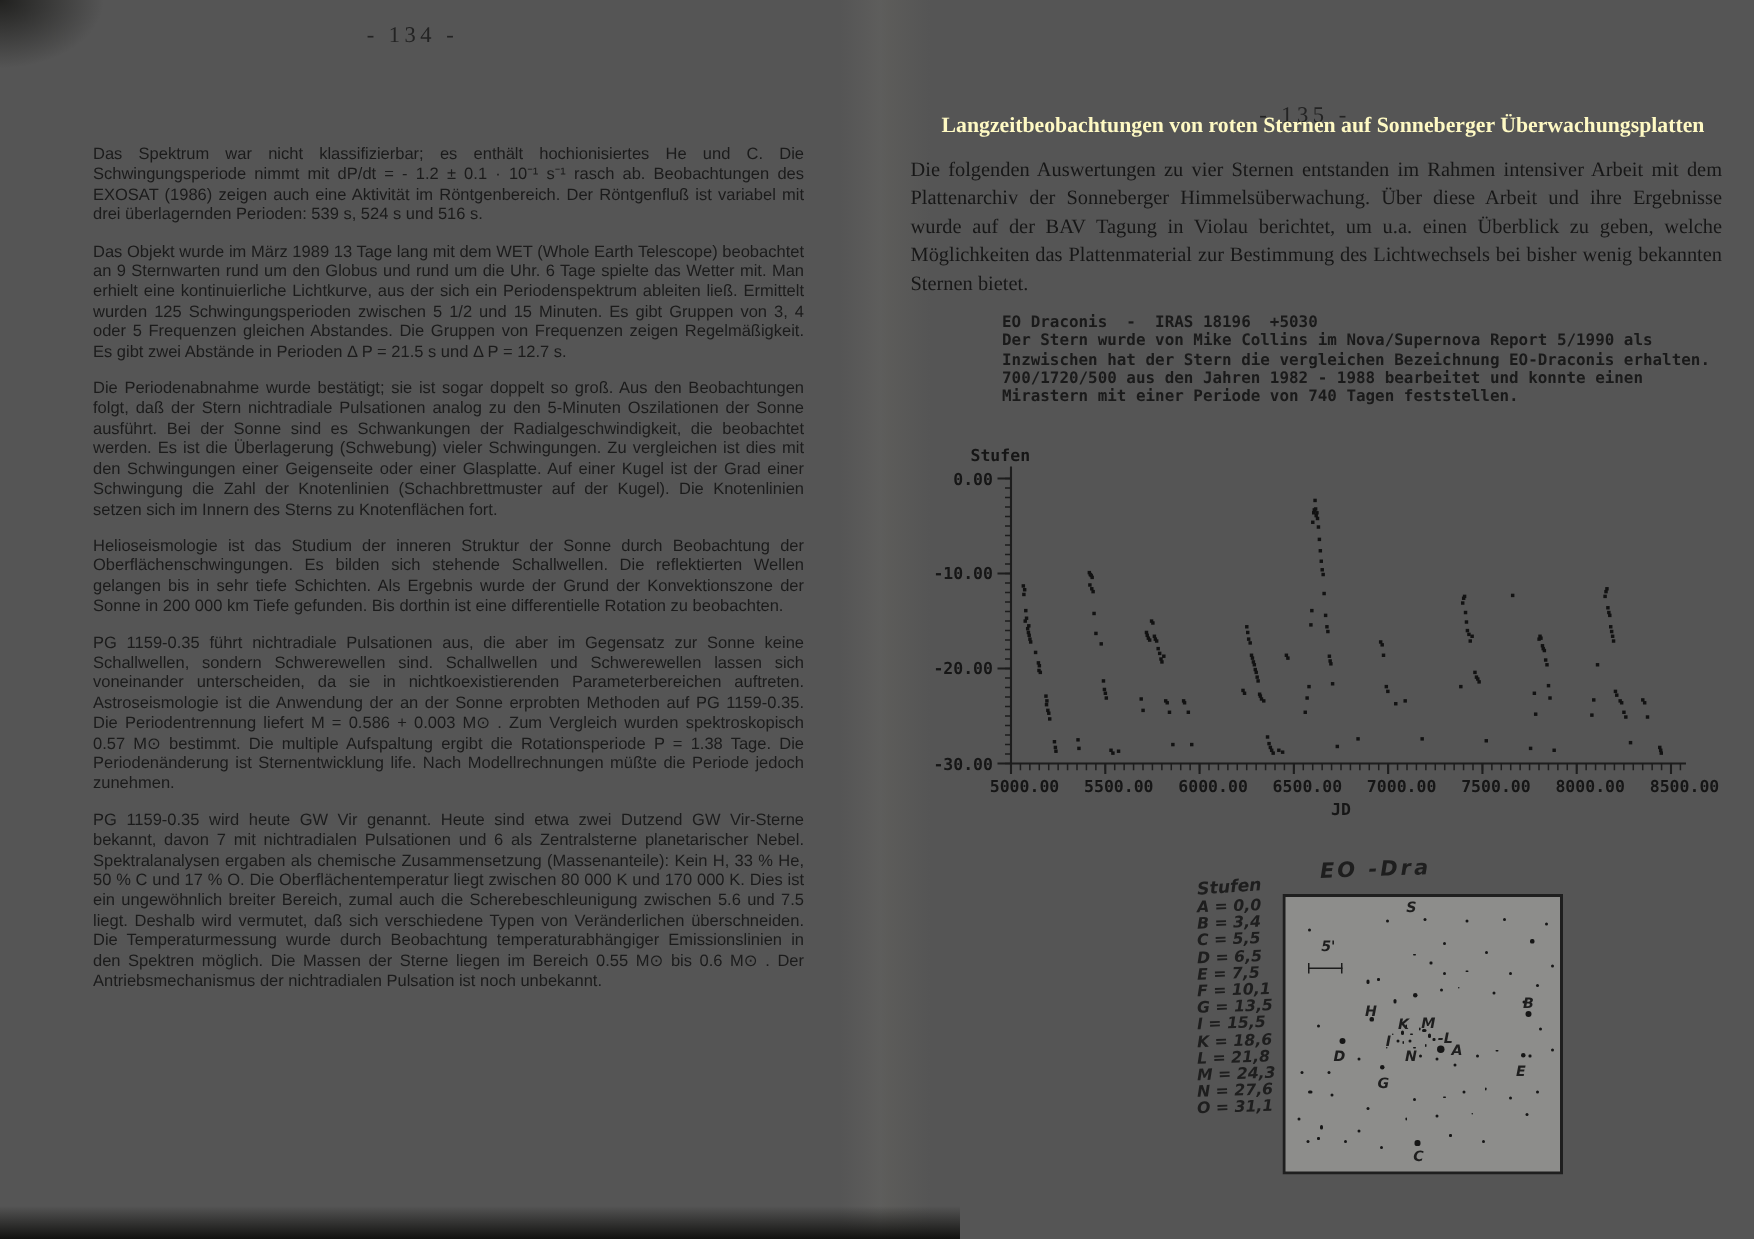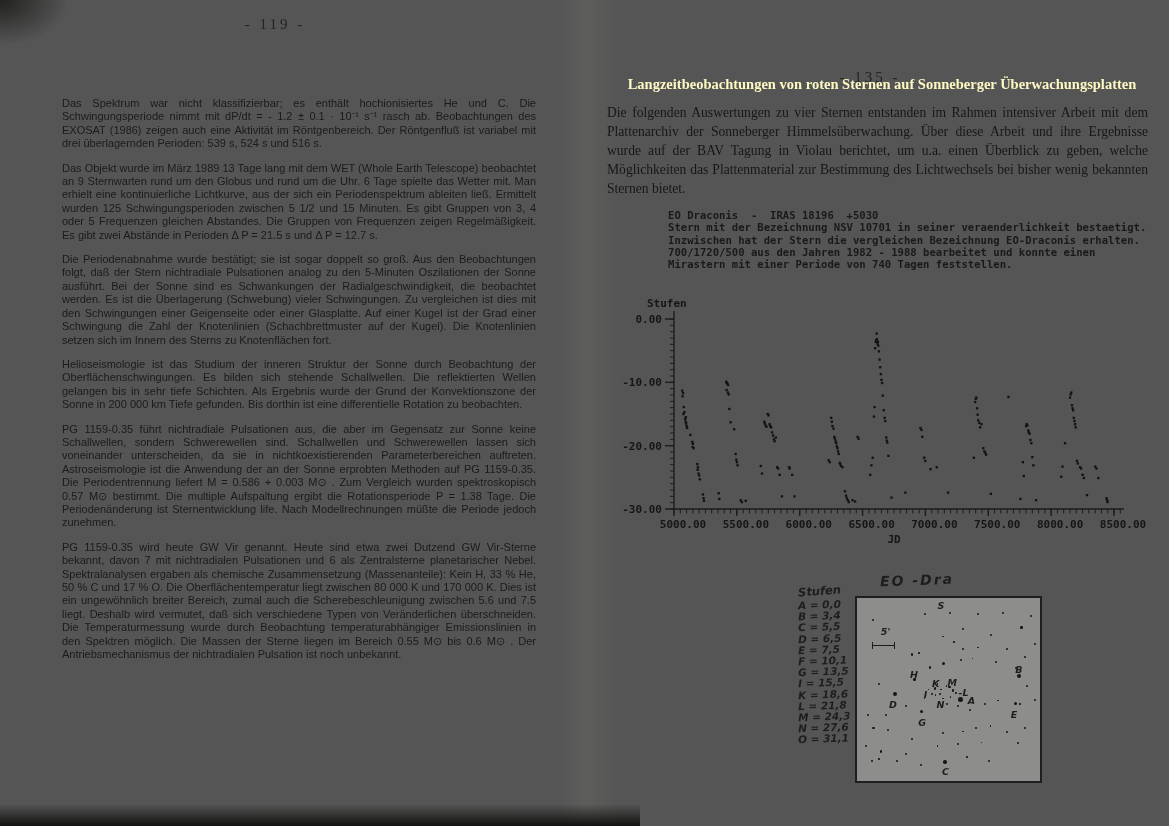--- a/index.html
+++ b/index.html
@@ -56,38 +56,38 @@
 </style>
 </head>
 <body>
 
 <div id="scan">
 
   <div class="gutter"></div>
   <div class="shadow-top-left"></div>
   <div class="shadow-bottom-left"></div>
 
-  <div class="pageno" id="pn-left">-  119  -</div>
+  <div class="pageno" id="pn-left">-  134  -</div>
   <div id="left-body">
       <p>Das Spektrum war nicht klassifizierbar; es enthält hochionisiertes He und C. Die Schwingungsperiode nimmt mit dP/dt = - 1.2 ± 0.1 · 10⁻¹ s⁻¹ rasch ab. Beobachtungen des EXOSAT (1986) zeigen auch eine Aktivität im Röntgenbereich. Der Röntgenfluß ist variabel mit drei überlagernden Perioden: 539 s, 524 s und 516 s.</p>
       <p>Das Objekt wurde im März 1989 13 Tage lang mit dem WET (Whole Earth Telescope) beobachtet an 9 Sternwarten rund um den Globus und rund um die Uhr. 6 Tage spielte das Wetter mit. Man erhielt eine kontinuierliche Lichtkurve, aus der sich ein Periodenspektrum ableiten ließ. Ermittelt wurden 125 Schwingungsperioden zwischen 5 1/2 und 15 Minuten. Es gibt Gruppen von 3, 4 oder 5 Frequenzen gleichen Abstandes. Die Gruppen von Frequenzen zeigen Regelmäßigkeit. Es gibt zwei Abstände in Perioden Δ P = 21.5 s und Δ P = 12.7 s.</p>
       <p>Die Periodenabnahme wurde bestätigt; sie ist sogar doppelt so groß. Aus den Beobachtungen folgt, daß der Stern nichtradiale Pulsationen analog zu den 5-Minuten Oszilationen der Sonne ausführt. Bei der Sonne sind es Schwankungen der Radialgeschwindigkeit, die beobachtet werden. Es ist die Überlagerung (Schwebung) vieler Schwingungen. Zu vergleichen ist dies mit den Schwingungen einer Geigenseite oder einer Glasplatte. Auf einer Kugel ist der Grad einer Schwingung die Zahl der Knotenlinien (Schachbrettmuster auf der Kugel). Die Knotenlinien setzen sich im Innern des Sterns zu Knotenflächen fort.</p>
       <p>Helioseismologie ist das Studium der inneren Struktur der Sonne durch Beobachtung der Oberflächenschwingungen. Es bilden sich stehende Schallwellen. Die reflektierten Wellen gelangen bis in sehr tiefe Schichten. Als Ergebnis wurde der Grund der Konvektionszone der Sonne in 200 000 km Tiefe gefunden. Bis dorthin ist eine differentielle Rotation zu beobachten.</p>
       <p>PG 1159-0.35 führt nichtradiale Pulsationen aus, die aber im Gegensatz zur Sonne keine Schallwellen, sondern Schwerewellen sind. Schallwellen und Schwerewellen lassen sich voneinander unterscheiden, da sie in nichtkoexistierenden Parameterbereichen auftreten. Astroseismologie ist die Anwendung der an der Sonne erprobten Methoden auf PG 1159-0.35. Die Periodentrennung liefert M = 0.586 + 0.003 M⊙ . Zum Vergleich wurden spektroskopisch 0.57 M⊙ bestimmt. Die multiple Aufspaltung ergibt die Rotationsperiode P = 1.38 Tage. Die Periodenänderung ist Sternentwicklung life. Nach Modellrechnungen müßte die Periode jedoch zunehmen.</p>
       <p>PG 1159-0.35 wird heute GW Vir genannt. Heute sind etwa zwei Dutzend GW Vir-Sterne bekannt, davon 7 mit nichtradialen Pulsationen und 6 als Zentralsterne planetarischer Nebel. Spektralanalysen ergaben als chemische Zusammensetzung (Massenanteile): Kein H, 33 % He, 50 % C und 17 % O. Die Oberflächentemperatur liegt zwischen 80 000 K und 170 000 K. Dies ist ein ungewöhnlich breiter Bereich, zumal auch die Scherebeschleunigung zwischen 5.6 und 7.5 liegt. Deshalb wird vermutet, daß sich verschiedene Typen von Veränderlichen überschneiden. Die Temperaturmessung wurde durch Beobachtung temperaturabhängiger Emissionslinien in den Spektren möglich. Die Massen der Sterne liegen im Bereich 0.55 M⊙ bis 0.6 M⊙ . Der Antriebsmechanismus der nichtradialen Pulsation ist noch unbekannt.</p>
     </div>
 
   <div class="pageno" id="pn-right">-  135  -</div>
   <div id="rp-title">Langzeitbeobachtungen von roten Sternen auf  Sonneberger Überwachungsplatten</div>
   <div id="rp-intro">Die folgenden Auswertungen zu vier Sternen entstanden im Rahmen intensiver Arbeit mit dem Plattenarchiv der Sonneberger Himmelsüberwachung. Über diese Arbeit und ihre Ergebnisse wurde auf  der BAV Tagung  in Violau berichtet, um u.a. einen Überblick zu geben, welche Möglichkeiten das Plattenmaterial zur Bestimmung des Lichtwechsels bei bisher wenig bekannten Sternen bietet.</div>
 
   <div id="typed">
     <div class="tline">EO Draconis  -  IRAS 18196  +5030</div>
     <div id="typed-lines">
-        <div class="tline">Stern mit der Bezeichnung NSV 10701 in seiner veraenderlichkeit bestaetigt.</div>
+        <div class="tline">Der Stern wurde von Mike Collins im Nova/Supernova Report 5/1990 als</div>
         <div class="tline">Inzwischen hat der Stern die vergleichen Bezeichnung EO-Draconis erhalten.</div>
         <div class="tline">700/1720/500 aus den Jahren 1982 - 1988 bearbeitet und konnte einen</div>
         <div class="tline">Mirastern mit einer Periode von 740 Tagen feststellen.</div>
       </div>
   </div>
 
   <div id="chart">
       <svg width="532" height="250">
         <line x1="57" y1="14" x2="57" y2="212" stroke="#1d1d1d" stroke-width="1.4"></line>
         <line x1="57" y1="212" x2="507" y2="212" stroke="#1d1d1d" stroke-width="1.4"></line>

